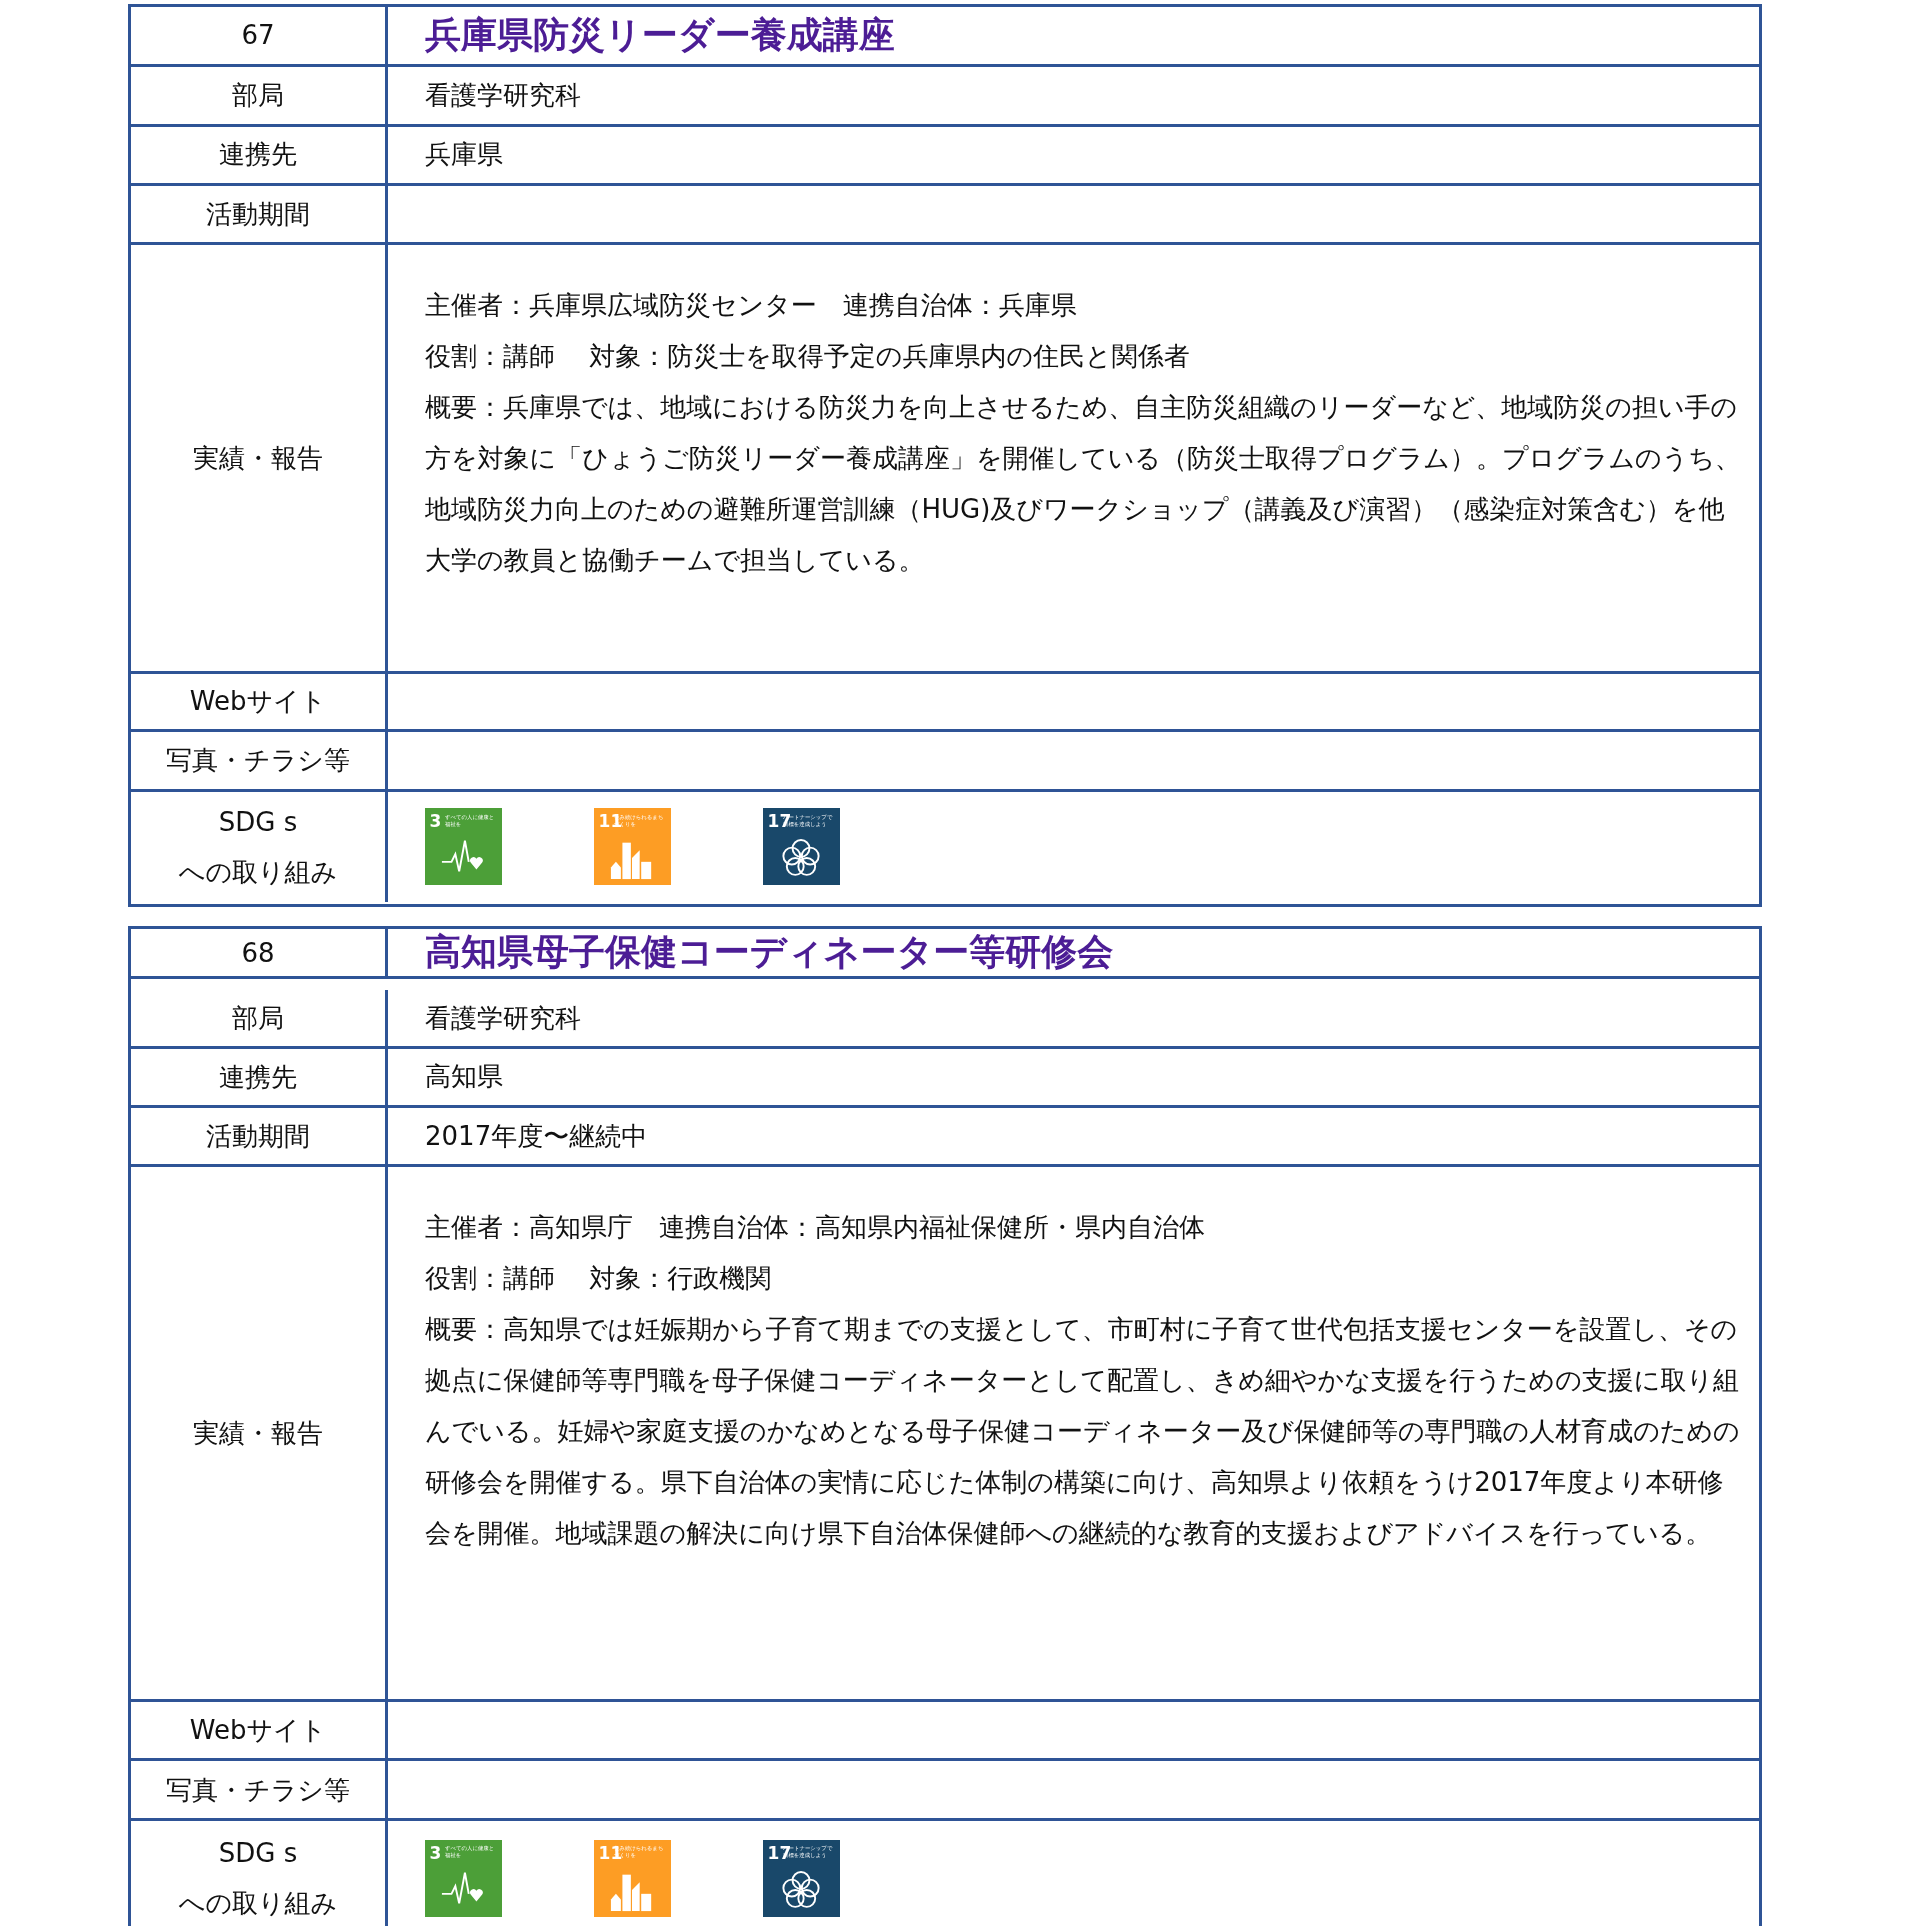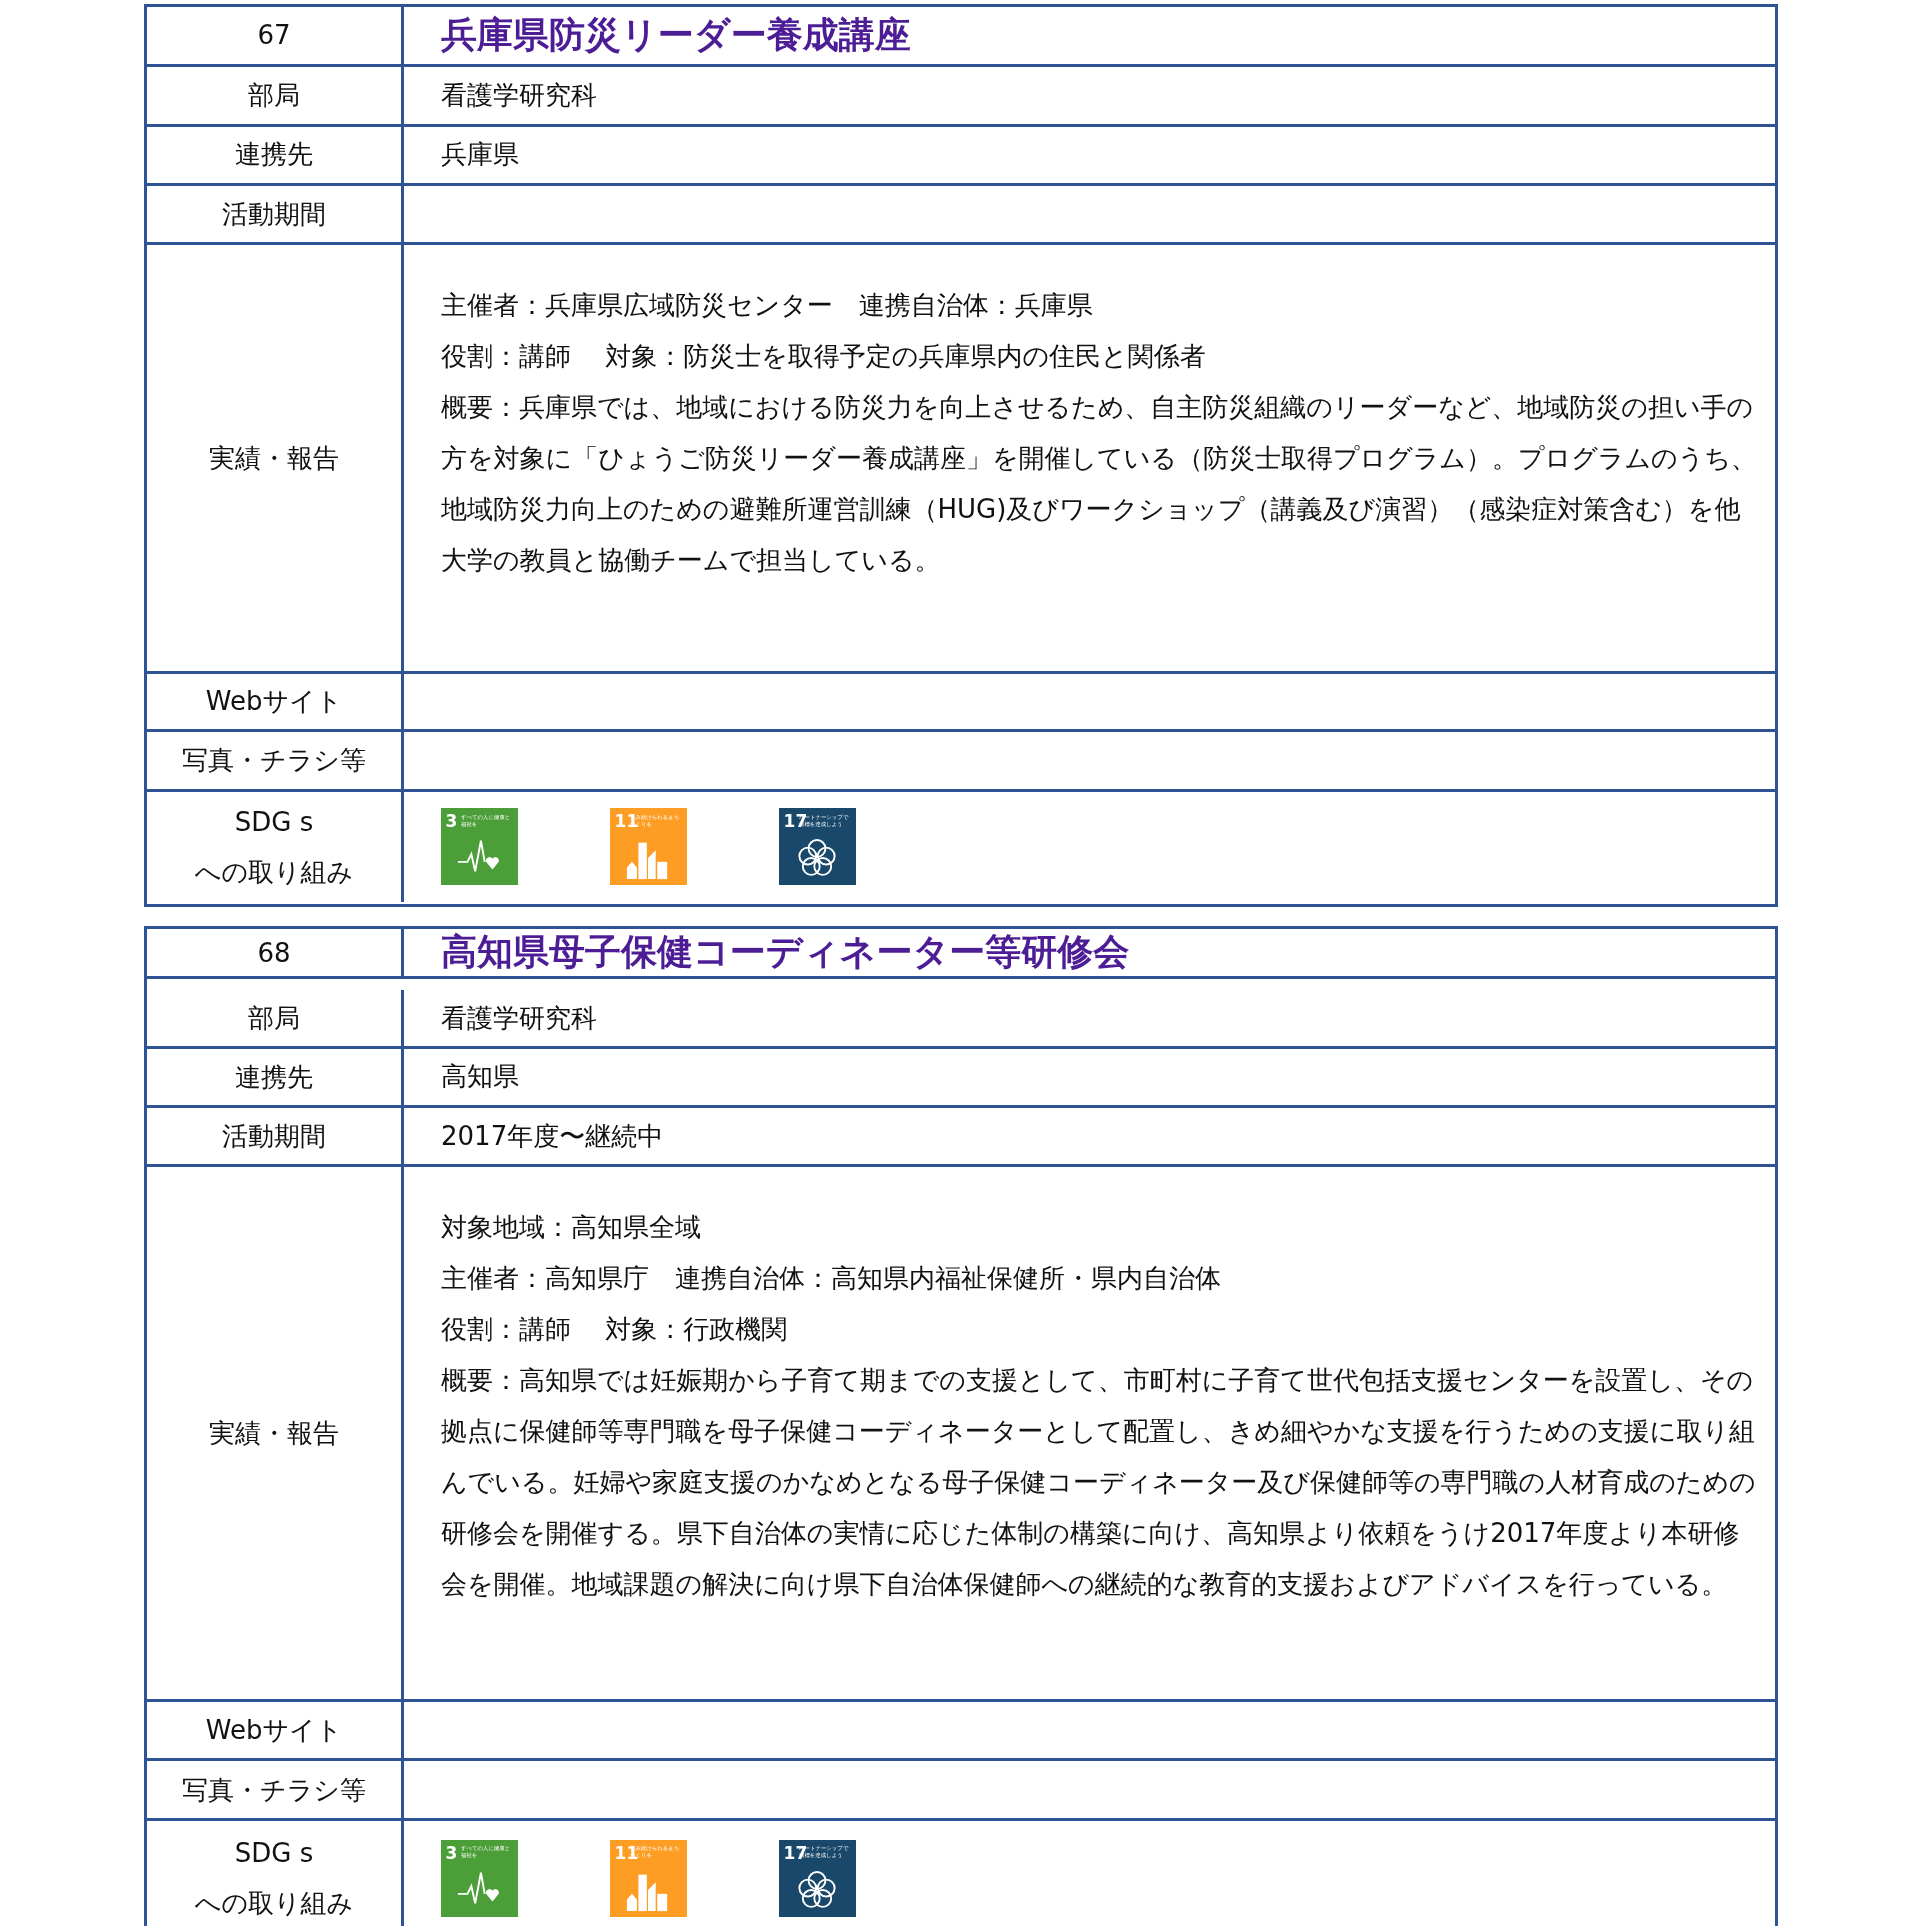--- a/index.html
+++ b/index.html
@@ -1,18 +1,18 @@
 <!DOCTYPE html>
 <html style="font-size:6.2px"><head>
 <meta charset="utf-8">
 <style>
   html, body { margin:0; padding:0; background:#ffffff; }
   body { width:1911px; height:1957px; position:relative; overflow:hidden;
          font-family:"DejaVu Sans","Liberation Sans",sans-serif; color:#111; }
-  .tbl { position:absolute; left:144px; width:1634px; border:3.9px solid #2f5496; box-sizing:border-box; }
+  .tbl { position:absolute; left:128px; width:1634px; border:3.9px solid #2f5496; box-sizing:border-box; }
   .row { position:absolute; left:0; right:0; border-bottom:3.1px solid #2f5496; box-sizing:border-box; }
   .row:last-child { border-bottom:none;padding-left:16px; }
   .lbl { position:absolute; left:0; top:0; bottom:0; width:257px; border-right:3.1px solid #2f5496;
          display:flex; align-items:center; justify-content:center; text-align:center;
          font-size:26px; line-height:50px; box-sizing:border-box; }
   .val { position:absolute; left:260px; right:0; top:0; bottom:0; display:flex; align-items:center;
          padding-left:34px; padding-right:15.4px; font-size:26px; box-sizing:border-box; }
   .title { color:#4c1d95; font-weight:bold; font-size:36px; }
   .body { display:block; padding-top:35px; line-height:51px; font-size:26px; }
   .body p { margin:0; }
@@ -109,21 +109,20 @@
     <div class="lbl">連携先</div>
     <div class="val">高知県</div>
   </div>
   <div class="row" style="top:179px;height:59px;">
     <div class="lbl">活動期間</div>
     <div class="val">2017年度〜継続中</div>
   </div>
   <div class="row" style="top:238px;height:535px;">
     <div class="lbl">実績・報告</div>
     <div class="val body">
-      <p>対象地域：高知県全域</p>
       <p>主催者：高知県庁　連携自治体：高知県内福祉保健所・県内自治体</p>
       <p>役割：講師　 対象：行政機関</p>
       <p>概要：高知県では妊娠期から子育て期までの支援として、市町村に子育て世代包括支援センターを設置し、その拠点に保健師等専門職を母子保健コーディネーターとして配置し、きめ細やかな支援を行うための支援に取り組んでいる。妊婦や家庭支援のかなめとなる母子保健コーディネーター及び保健師等の専門職の人材育成のための研修会を開催する。県下自治体の実情に応じた体制の構築に向け、高知県より依頼をうけ2017年度より本研修会を開催。地域課題の解決に向け県下自治体保健師への継続的な教育的支援およびアドバイスを行っている。</p>
     </div>
   </div>
   <div class="row" style="top:772px;height:60px;">
     <div class="lbl">Webサイト</div>
     <div class="val"></div>
   </div>
   <div class="row" style="top:832px;height:60px;">

